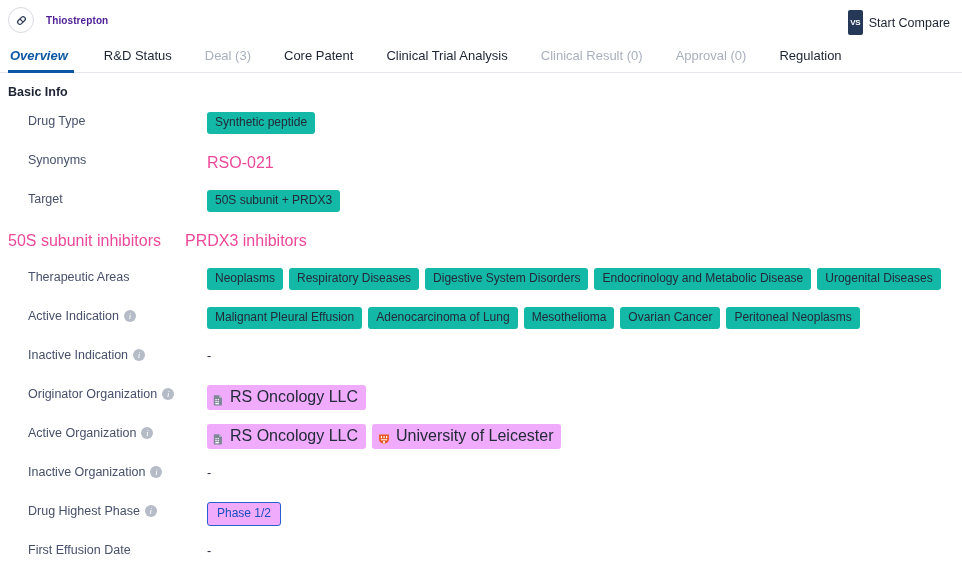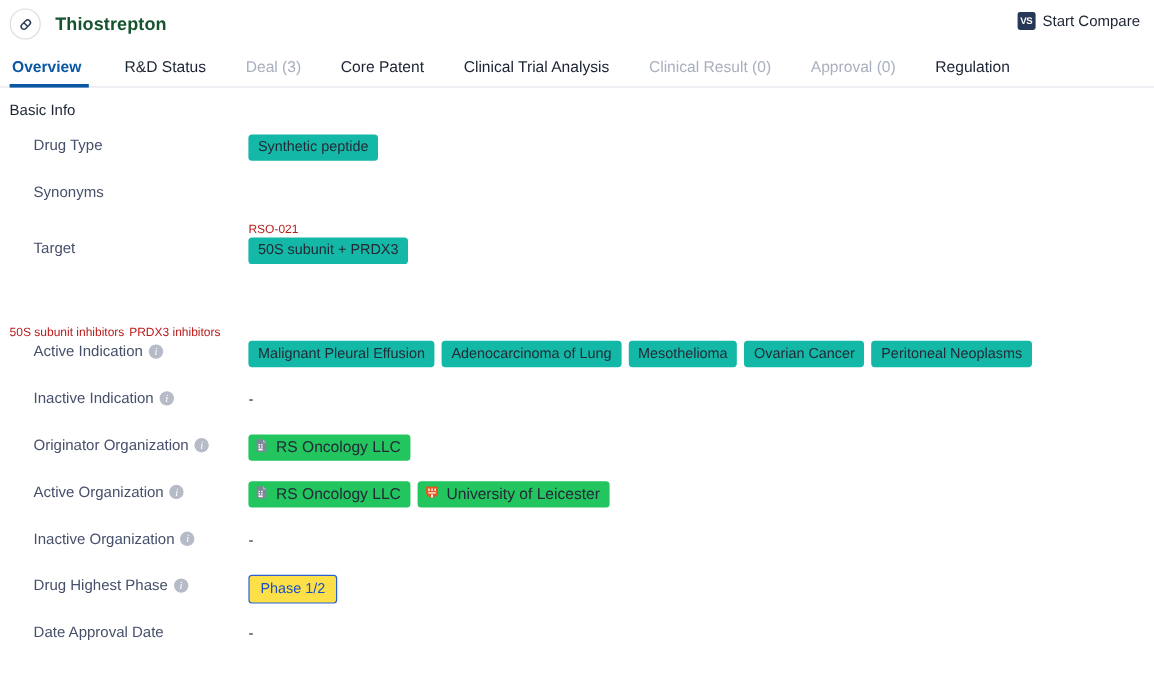--- a/index.html
+++ b/index.html
@@ -22,37 +22,37 @@
   }
   .drug-avatar {
     width: 26px; height: 26px;
     border-radius: 50%;
     border: 1px solid #d7dae0;
     display: flex; align-items: center; justify-content: center;
     flex: 0 0 auto;
     background: #fff;
   }
   .drug-title {
-    font-size: 15px;
+    font-size: 10px;
     font-weight: bold;
-    color: #14532d;
+    color: #4c1d95;
     margin-left: 12px;
     letter-spacing: 0.1px;
   }
   .compare-btn {
     position: absolute;
     right: 12px;
     top: 10px;
     display: flex;
     align-items: center;
     gap: 6px;
     cursor: pointer;
   }
   .vs-badge {
-    width: 15px; height: 15px;
+    width: 15px; height: 25px;
     background: #253858;
     border-radius: 2px;
     color: #ffffff;
     font-size: 8px;
     font-weight: bold;
     display: flex; align-items: center; justify-content: center;
     letter-spacing: -0.3px;
   }
   .compare-label {
     font-size: 12.5px;
@@ -70,41 +70,41 @@
   }
   .tab {
     font-size: 13px;
     color: #1c2433;
     padding: 0 10px 9px 10px;
     margin-right: 13px;
     cursor: pointer;
     position: relative;
     white-space: nowrap;
   }
-  .tab:first-child { padding-left: 2px; padding-right: 6px; margin-right: 20px; }
+  .tab:first-child { padding-left: 2px; padding-right: 6px; margin-right: 20px; font-style: italic; }
   .tab.active {
     color: #0b57a4;
     font-weight: bold;
   }
   .tab.active::after {
     content: "";
     position: absolute;
     left: 0; right: 0; bottom: -1px;
     height: 3px;
     background: #0b57a4;
   }
   .tab.disabled { color: #a9b0bd; }
 
   
   .content {
     padding: 12px 0 0 0;
   }
   .section-title {
     font-size: 12.5px;
-    font-weight: normal;
+    font-weight: bold;
     color: #1c2433;
     padding: 0 0 0 8px;
     margin-bottom: 12px;
   }
   .row {
     display: flex;
     align-items: flex-start;
     min-height: 39px;
     padding-left: 8px;
   }
@@ -146,51 +146,50 @@
     background: #14b8a6;
     border-radius: 3px;
     font-size: 12px;
     color: #232a38;
     padding: 4px 8px 5px 8px;
     line-height: 1.05;
     white-space: nowrap;
     cursor: pointer;
   }
   .plain {
-    font-size: 10px;
-    color: #b91c1c;
+    font-size: 16px;
+    color: #ec4899;
     line-height: 1.1;
     padding-top: 3px;
-    margin-top: 32px;
-  }
-  .plain-group { display: flex; gap: 4px; padding-top: 3px;}
+  }
+  .plain-group { display: flex; gap: 24px; padding-top: 3px;}
   .dash {
     font-size: 12.5px;
     color: #232a38;
     padding-top: 3px;
   }
   .org-tag {
     display: inline-flex;
-    align-items: flex-start;
+    align-items: flex-end;
     gap: 6px;
-    background: #22c55e;
+    background: #f0abfc;
     border-radius: 3px;
     padding: 3px 8px 4px 6px;
-    font-size: 13px;
+    font-size: 16px;
     color: #232a38;
     white-space: nowrap;
     cursor: pointer;
   }
   .phase-badge {
     border: 1px solid #2b5fd0;
     color: #1a4fc4;
     border-radius: 3px;
     font-size: 12px;
     padding: 4px 9px 5px 9px;
-    background: #fde047;
+    background: #f0abfc;
     line-height: 1.05;
     cursor: pointer;
     white-space: nowrap;
   }
   svg { display: block; }
 </style>
 </head>
 <body>
 
 <div class="header">
@@ -254,20 +253,32 @@
 
   <div class="row">
     <div class="row-value">
       <div class="plain-group">
         <span class="plain" style="padding-top:0">50S subunit inhibitors</span>
         <span class="plain" style="padding-top:0">PRDX3 inhibitors</span>
       </div>
     </div>
   </div>
 
+  <div class="row">
+    <div class="row-label">
+      <span>Therapeutic Areas</span>
+    </div>
+    <div class="row-value">
+      <span class="tag">Neoplasms</span>
+      <span class="tag">Respiratory Diseases</span>
+      <span class="tag">Digestive System Disorders</span>
+      <span class="tag">Endocrinology and Metabolic Disease</span>
+      <span class="tag">Urogenital Diseases</span>
+    </div>
+  </div>
 
   <div class="row">
     <div class="row-label">
       <span>Active Indication</span>
       <span class="info-icon">i</span>
     </div>
     <div class="row-value">
       <span class="tag">Malignant Pleural Effusion</span>
       <span class="tag">Adenocarcinoma of Lung</span>
       <span class="tag">Mesothelioma</span>
@@ -360,20 +371,20 @@
       <span>Drug Highest Phase</span>
       <span class="info-icon">i</span>
     </div>
     <div class="row-value">
       <span class="phase-badge">Phase 1/2</span>
     </div>
   </div>
 
   <div class="row">
     <div class="row-label">
-      <span>Date Approval Date</span>
+      <span>First Effusion Date</span>
     </div>
     <div class="row-value">
       <span class="dash">-</span>
     </div>
   </div>
 
 </div>
 
 </body></html>

